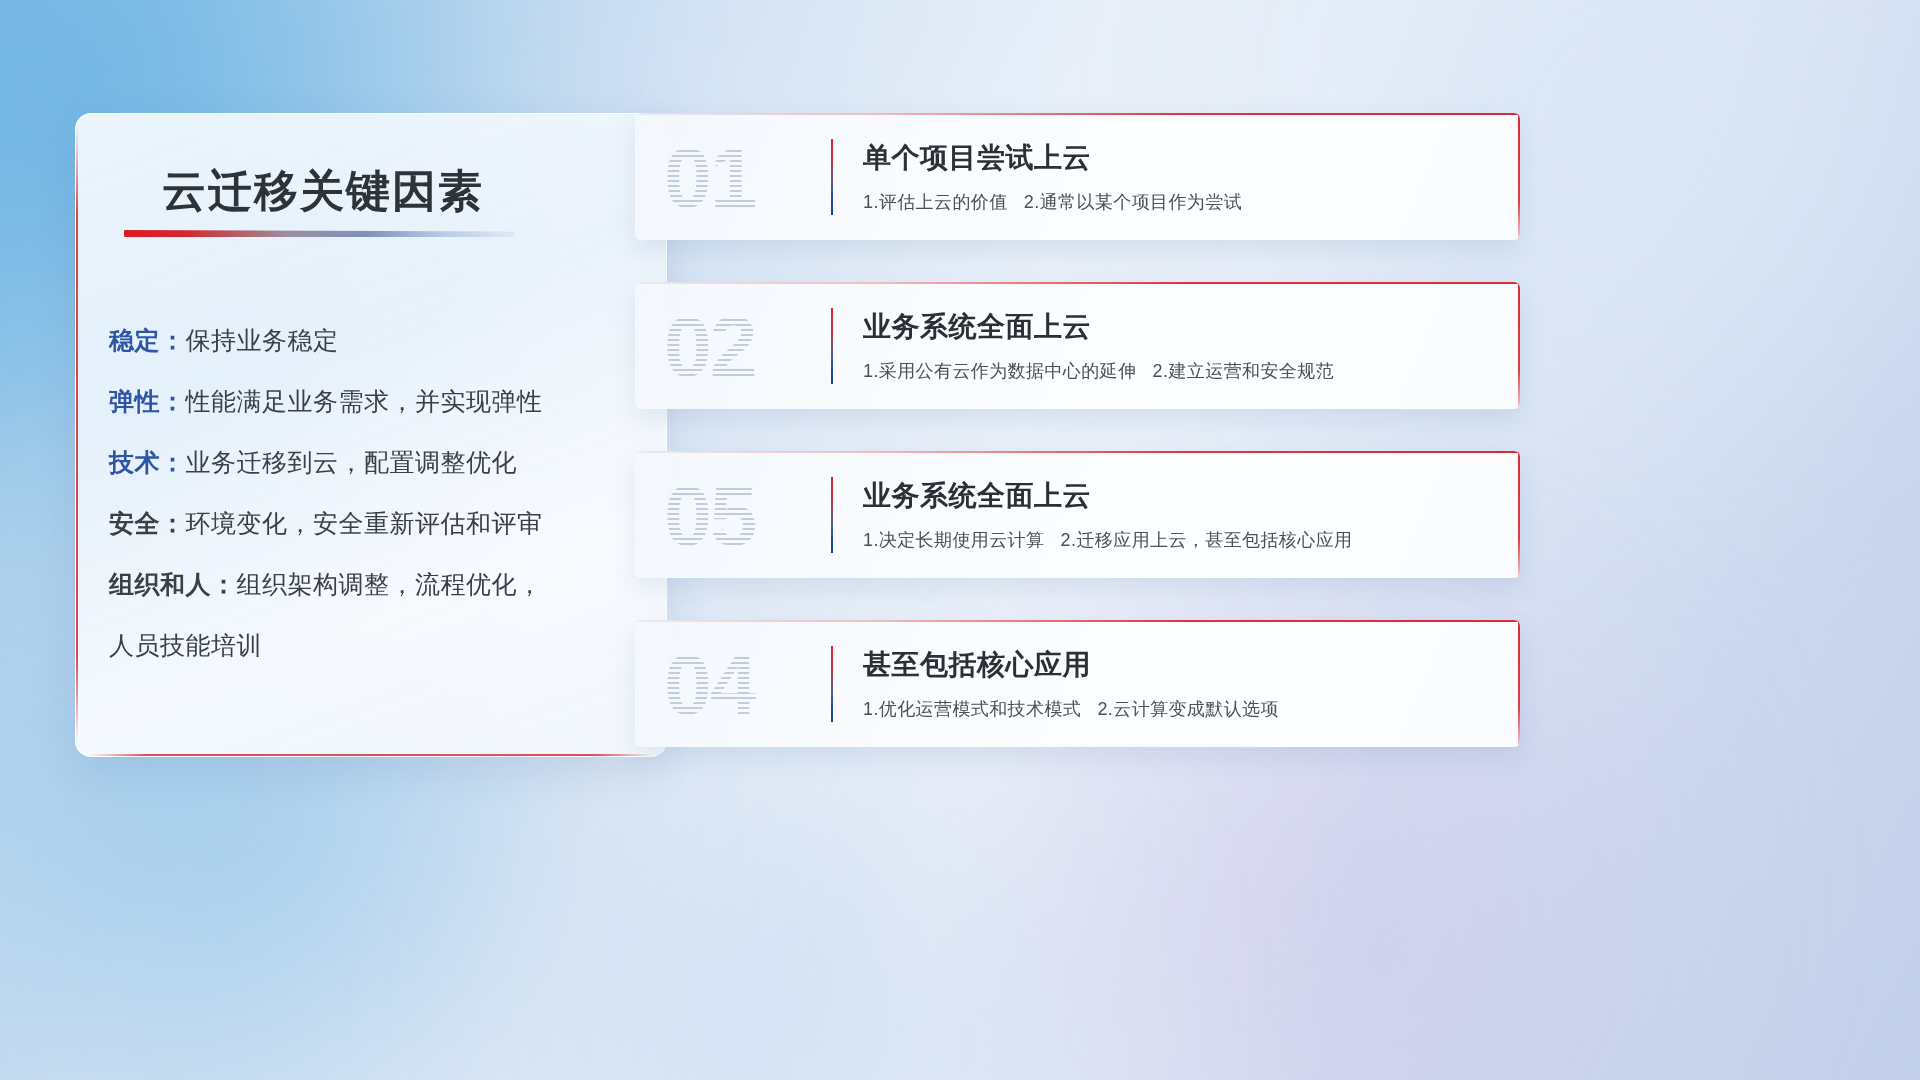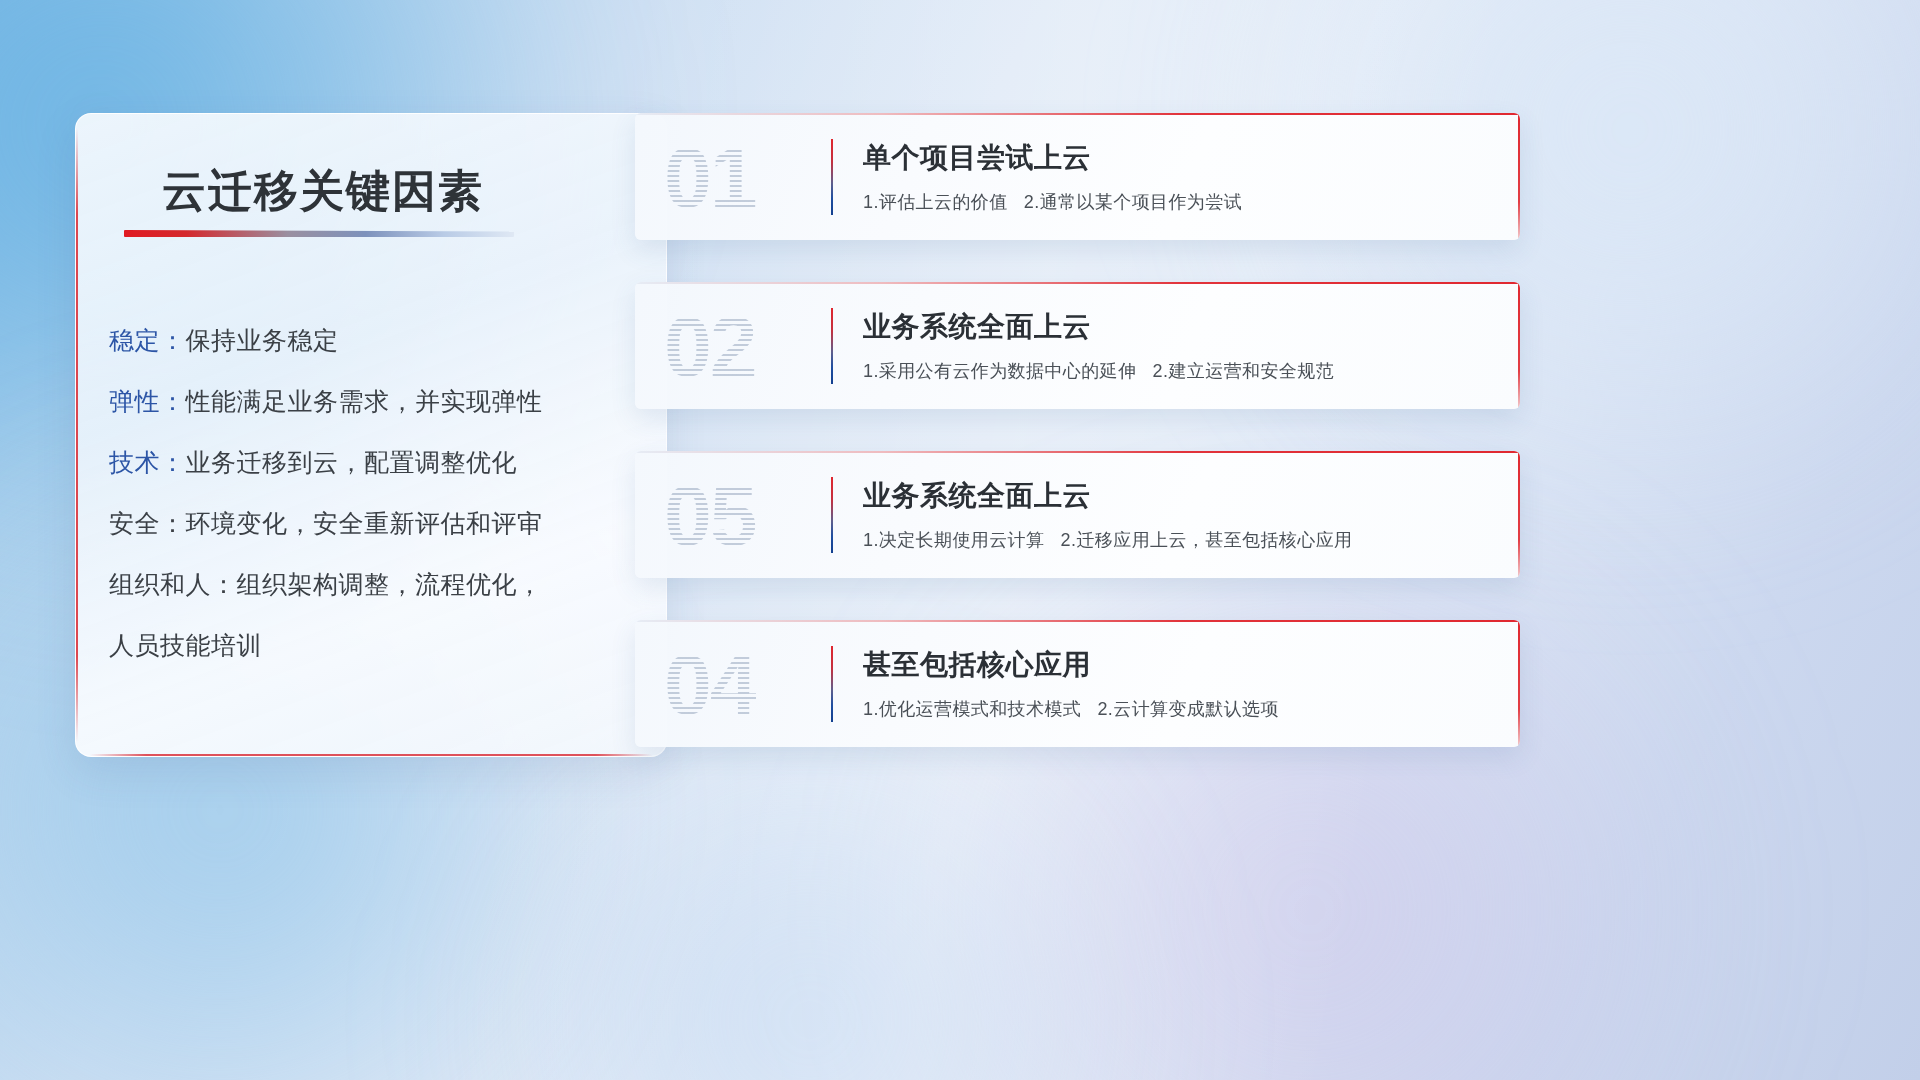--- a/index.html
+++ b/index.html
@@ -68,21 +68,21 @@
     background:linear-gradient(90deg, #e01a22 0%, #d4292e 16%, #9a8fa0 42%, #7d92bc 62%, #b9cbe6 82%, #dfe8f4 100%);
     clip-path:polygon(0 0, 100% 22%, 100% 100%, 0 100%);
     border-radius:1px;
   }
 
   .factor-list { position:absolute; left:33px; top:196px; right:24px; }
   .factor-row {
     font-size:25px; line-height:61px; color:#3b4046; white-space:nowrap;
     letter-spacing:0.5px;
   }
-  .factor-label { font-weight:400; }
+  .factor-label { font-weight:700; }
   .factor-label.blue { color:#2c55a6; }
   .factor-label.dark { color:#3b4046; }
 
   
   .cards { position:absolute; left:635px; top:113px; }
   .card {
     position:relative; width:885px; height:127px; margin-bottom:42px;
     border-radius:6px;
     background:linear-gradient(112deg, rgba(244,248,253,0.97) 0%, rgba(249,251,254,0.99) 30%, #fdfeff 62%, #fafcfe 100%);
     box-shadow:0 10px 26px rgba(60,96,150,0.12);

